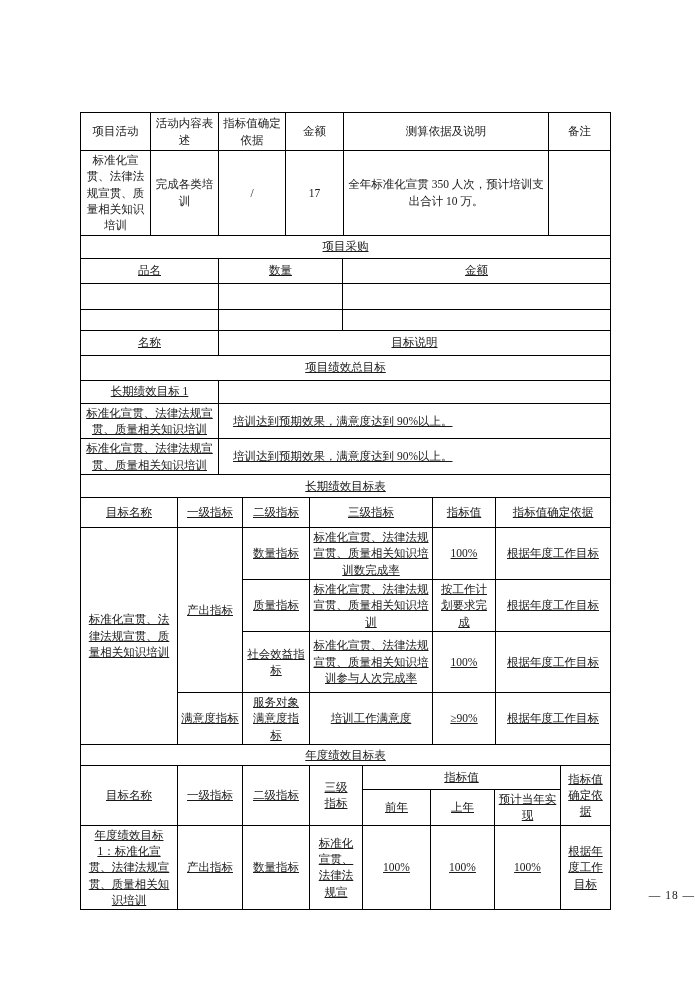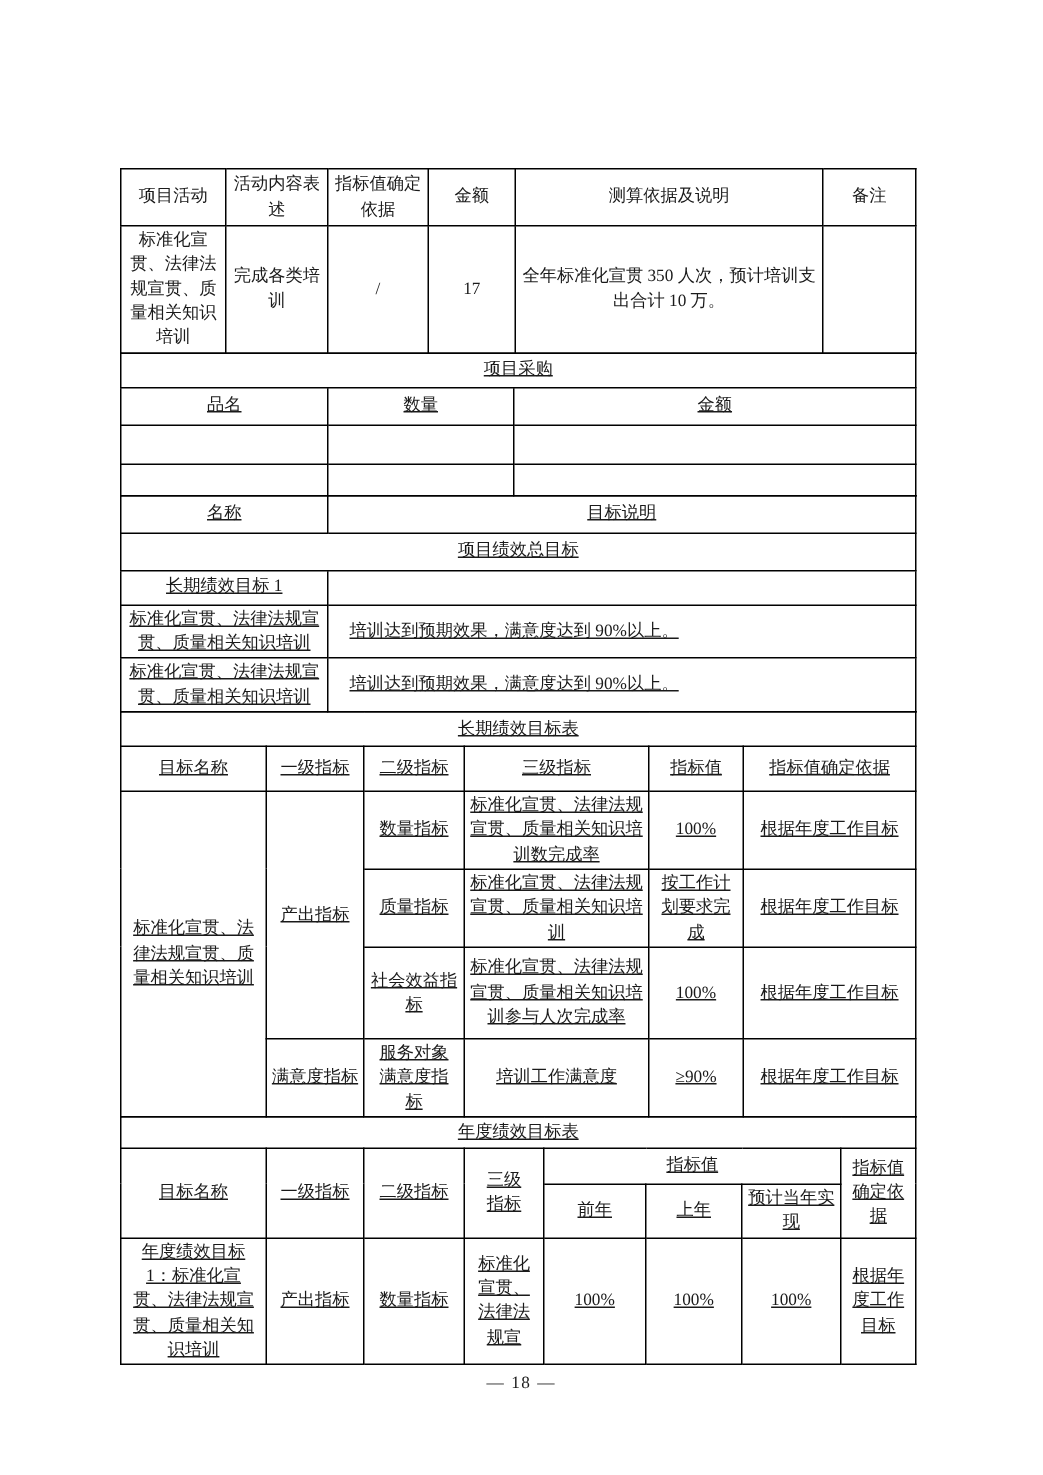--- a/index.html
+++ b/index.html
@@ -24,22 +24,22 @@
     text-align:center;
     vertical-align:middle;
     padding:1px 3px;
     overflow:hidden;
     word-break:break-word;
   }
   td.left{text-align:left;padding-left:14px;}
   td.narrow{padding:1px 11px;}
   td.slim{padding:1px 5px;}
   .pagenum{
-    position:absolute;left:0;top:916px;width:695px;
-    text-align:center;font-size:11.5px;color:#1a1a1a;
+    position:absolute;left:0;top:889px;width:695px;
+    text-align:right;font-size:11.5px;color:#1a1a1a;
     letter-spacing:1px;
   }
 </style>
 </head>
 <body>
 
 <div class="sheet">
 
   <table>
     <colgroup>

